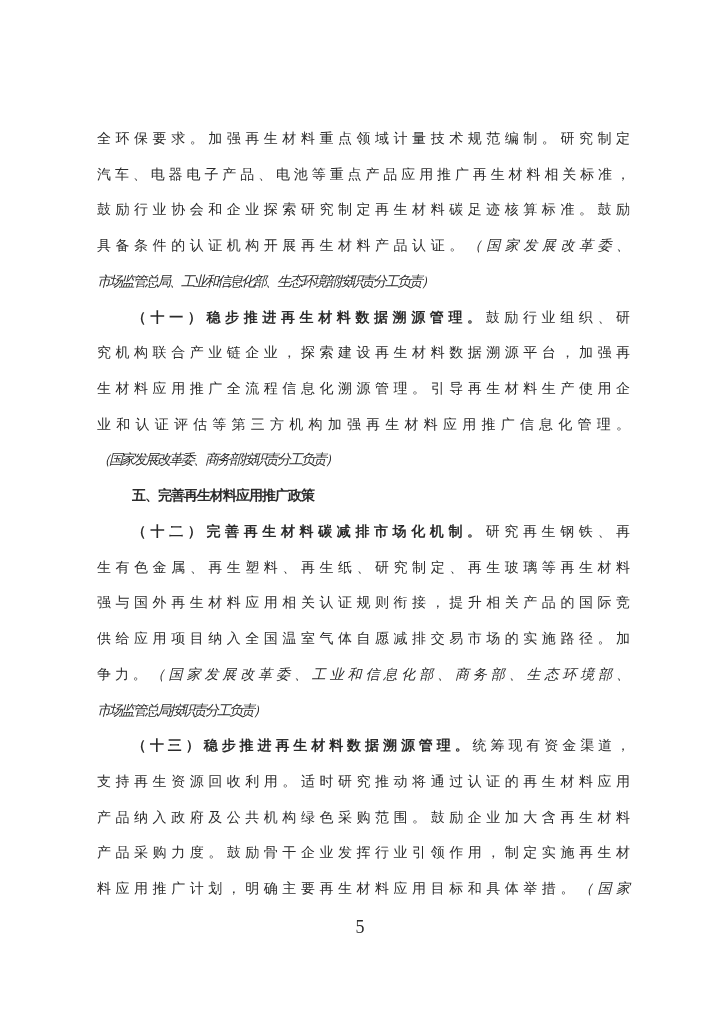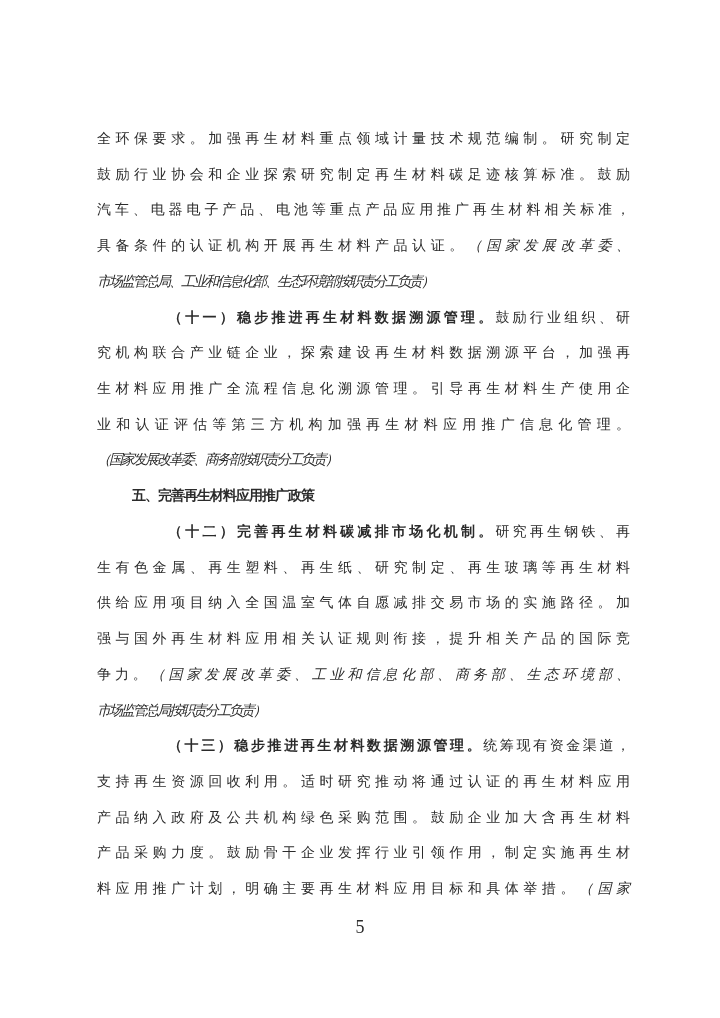--- a/index.html
+++ b/index.html
@@ -38,21 +38,20 @@
   .line.indent {
     text-indent: 35px;
   }
   .seg-body {
     font-family: "Liberation Serif", serif;
     font-weight: normal;
   }
   .seg-bold {
     font-family: "Liberation Serif", serif;
     font-weight: bold;
-    margin-left: 36px;
   }
   .seg-heading {
     font-family: "Liberation Sans", sans-serif;
     font-weight: bold;
     letter-spacing: -1px;
     margin-top: 26px;
   }
   .seg-kai {
     font-family: "Liberation Serif", serif;
     font-style: italic;
@@ -68,34 +67,34 @@
     font-family: "Liberation Serif", serif;
     color: #2b2b2b;
   }
 </style>
 </head>
 <body>
 
 <div class="page">
   <div class="text-block" id="text-block">
       <div class="line justify"><span class="seg-body">全环保要求。加强再生材料重点领域计量技术规范编制。研究制定</span></div>
+      <div class="line justify"><span class="seg-body">汽车、电器电子产品、电池等重点产品应用推广再生材料相关标准，</span></div>
       <div class="line justify"><span class="seg-body">鼓励行业协会和企业探索研究制定再生材料碳足迹核算标准。鼓励</span></div>
-      <div class="line justify"><span class="seg-body">汽车、电器电子产品、电池等重点产品应用推广再生材料相关标准，</span></div>
       <div class="line justify"><span class="seg-body">具备条件的认证机构开展再生材料产品认证。</span><span class="seg-kai">（国家发展改革委、</span></div>
       <div class="line"><span class="seg-kai">市场监管总局、工业和信息化部、生态环境部按职责分工负责）</span></div>
       <div class="line justify indent"><span class="seg-bold">（十一）稳步推进再生材料数据溯源管理。</span><span class="seg-body">鼓励行业组织、研</span></div>
       <div class="line justify"><span class="seg-body">究机构联合产业链企业，探索建设再生材料数据溯源平台，加强再</span></div>
       <div class="line justify"><span class="seg-body">生材料应用推广全流程信息化溯源管理。引导再生材料生产使用企</span></div>
       <div class="line justify"><span class="seg-body">业和认证评估等第三方机构加强再生材料应用推广信息化管理。</span></div>
       <div class="line"><span class="seg-kai">（国家发展改革委、商务部按职责分工负责）</span></div>
       <div class="line indent"><span class="seg-heading">五、完善再生材料应用推广政策</span></div>
       <div class="line justify indent"><span class="seg-bold">（十二）完善再生材料碳减排市场化机制。</span><span class="seg-body">研究再生钢铁、再</span></div>
       <div class="line justify"><span class="seg-body">生有色金属、再生塑料、再生纸、研究制定、再生玻璃等再生材料</span></div>
+      <div class="line justify"><span class="seg-body">强与国外再生材料应用相关认证规则衔接，提升相关产品的国际竞</span></div>
       <div class="line justify"><span class="seg-body">供给应用项目纳入全国温室气体自愿减排交易市场的实施路径。加</span></div>
-      <div class="line justify"><span class="seg-body">强与国外再生材料应用相关认证规则衔接，提升相关产品的国际竞</span></div>
       <div class="line justify"><span class="seg-body">争力。</span><span class="seg-kai">（国家发展改革委、工业和信息化部、商务部、生态环境部、</span></div>
       <div class="line"><span class="seg-kai">市场监管总局按职责分工负责）</span></div>
       <div class="line justify indent"><span class="seg-bold">（十三）稳步推进再生材料数据溯源管理。</span><span class="seg-body">统筹现有资金渠道，</span></div>
       <div class="line justify"><span class="seg-body">支持再生资源回收利用。适时研究推动将通过认证的再生材料应用</span></div>
       <div class="line justify"><span class="seg-body">产品纳入政府及公共机构绿色采购范围。鼓励企业加大含再生材料</span></div>
       <div class="line justify"><span class="seg-body">产品采购力度。鼓励骨干企业发挥行业引领作用，制定实施再生材</span></div>
       <div class="line justify"><span class="seg-body">料应用推广计划，明确主要再生材料应用目标和具体举措。</span><span class="seg-kai">（国家</span></div>
     </div>
   <div class="page-number">5</div>
 </div>

